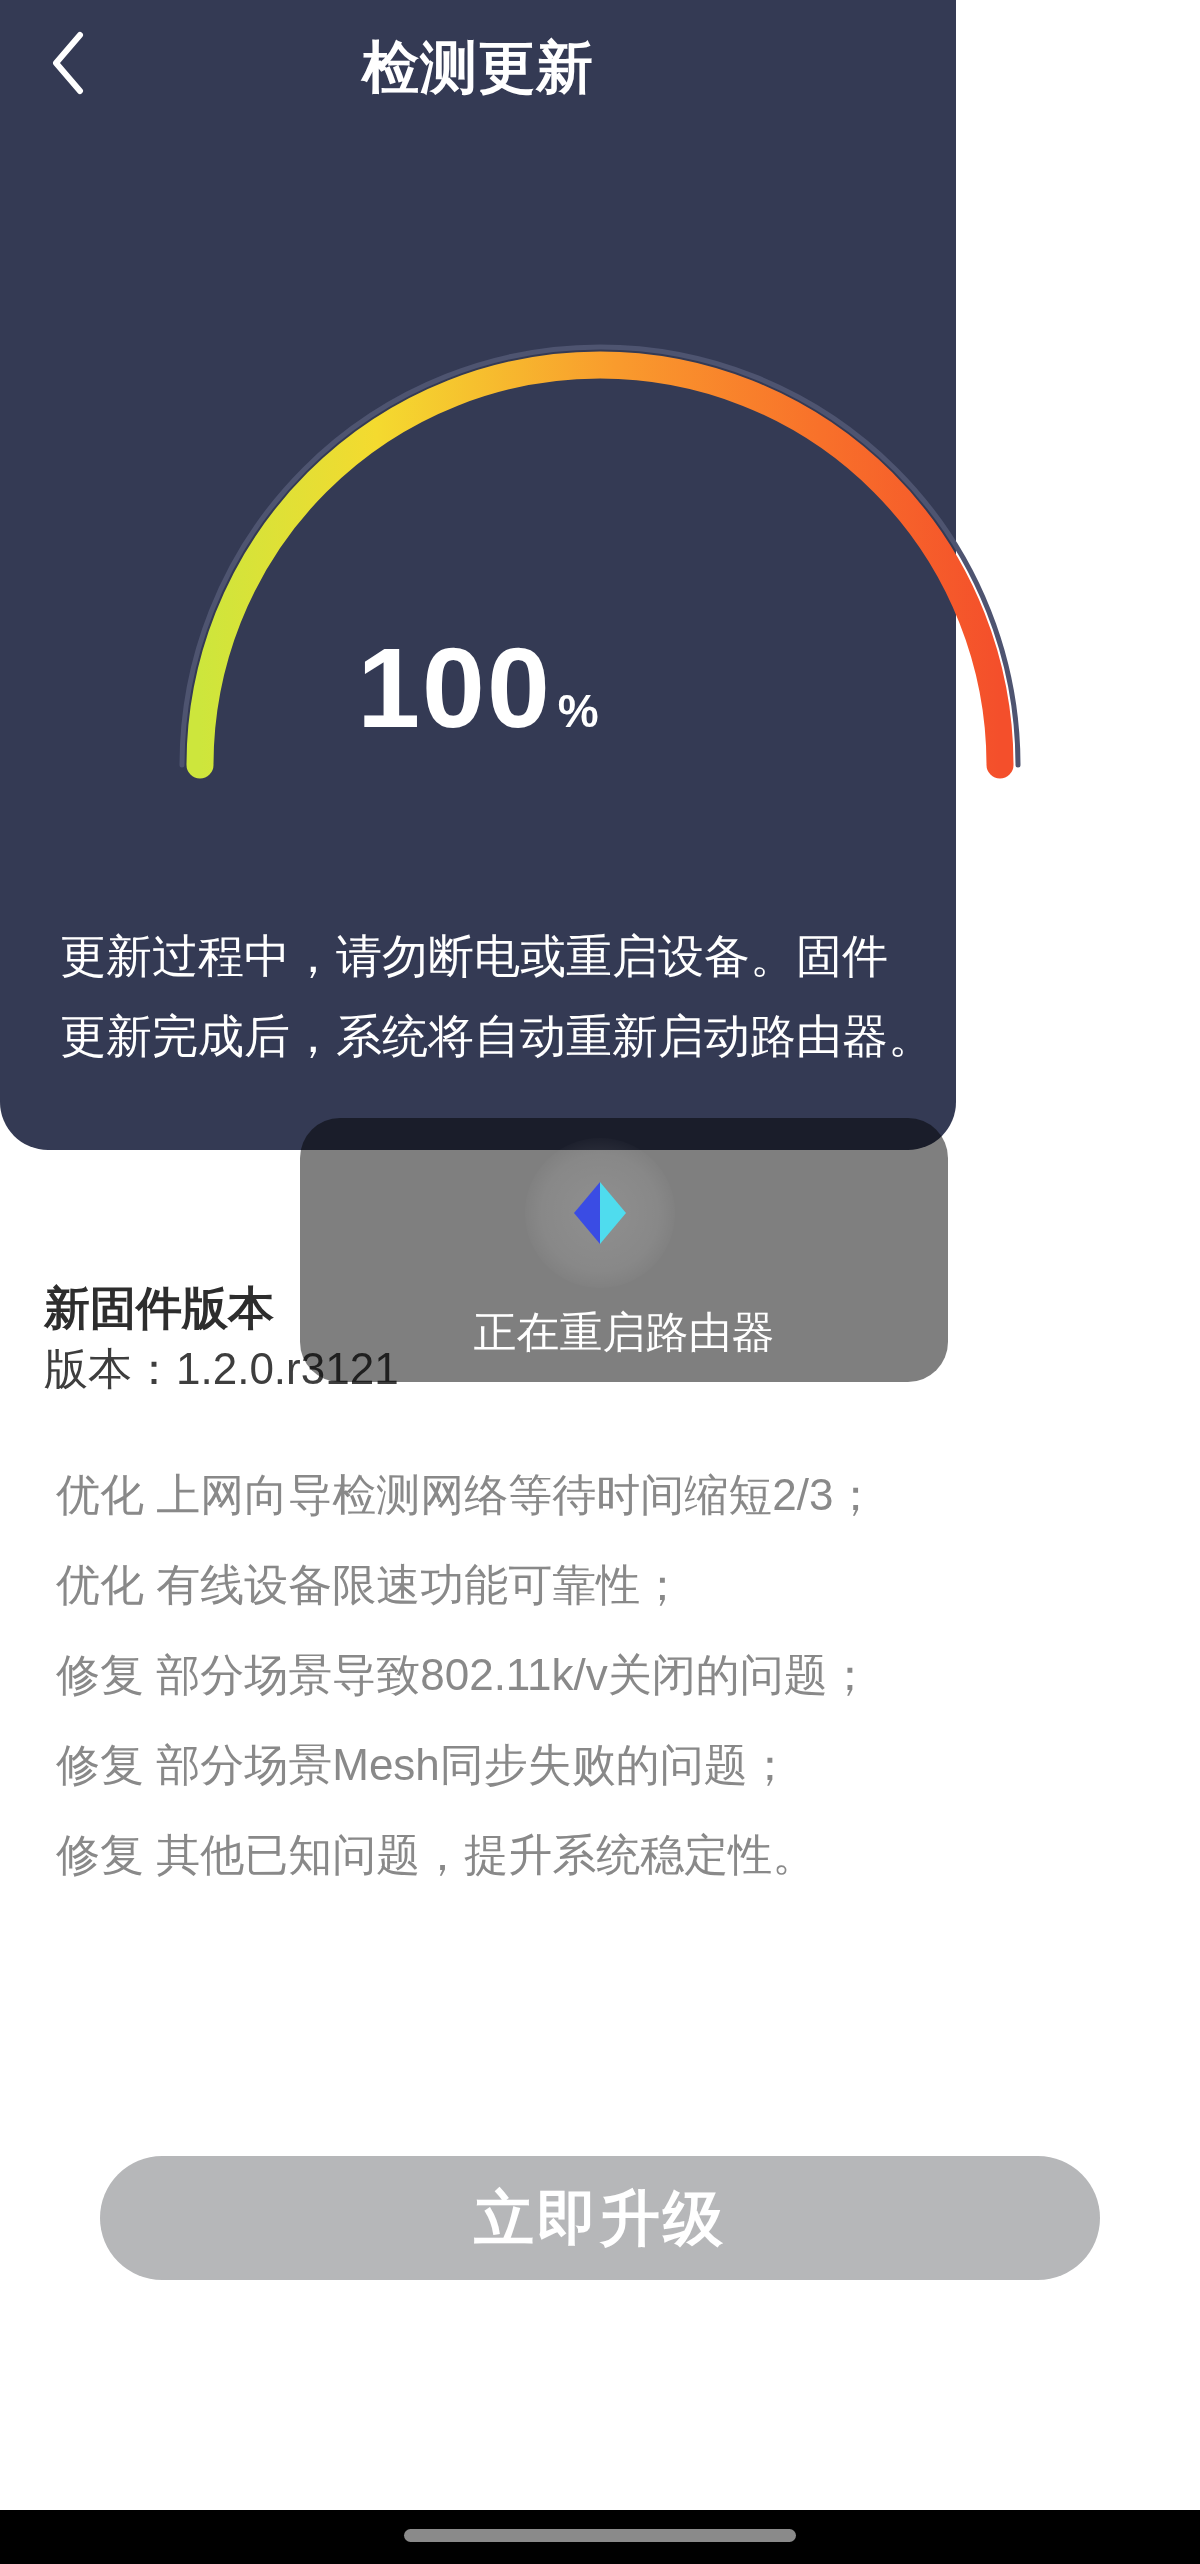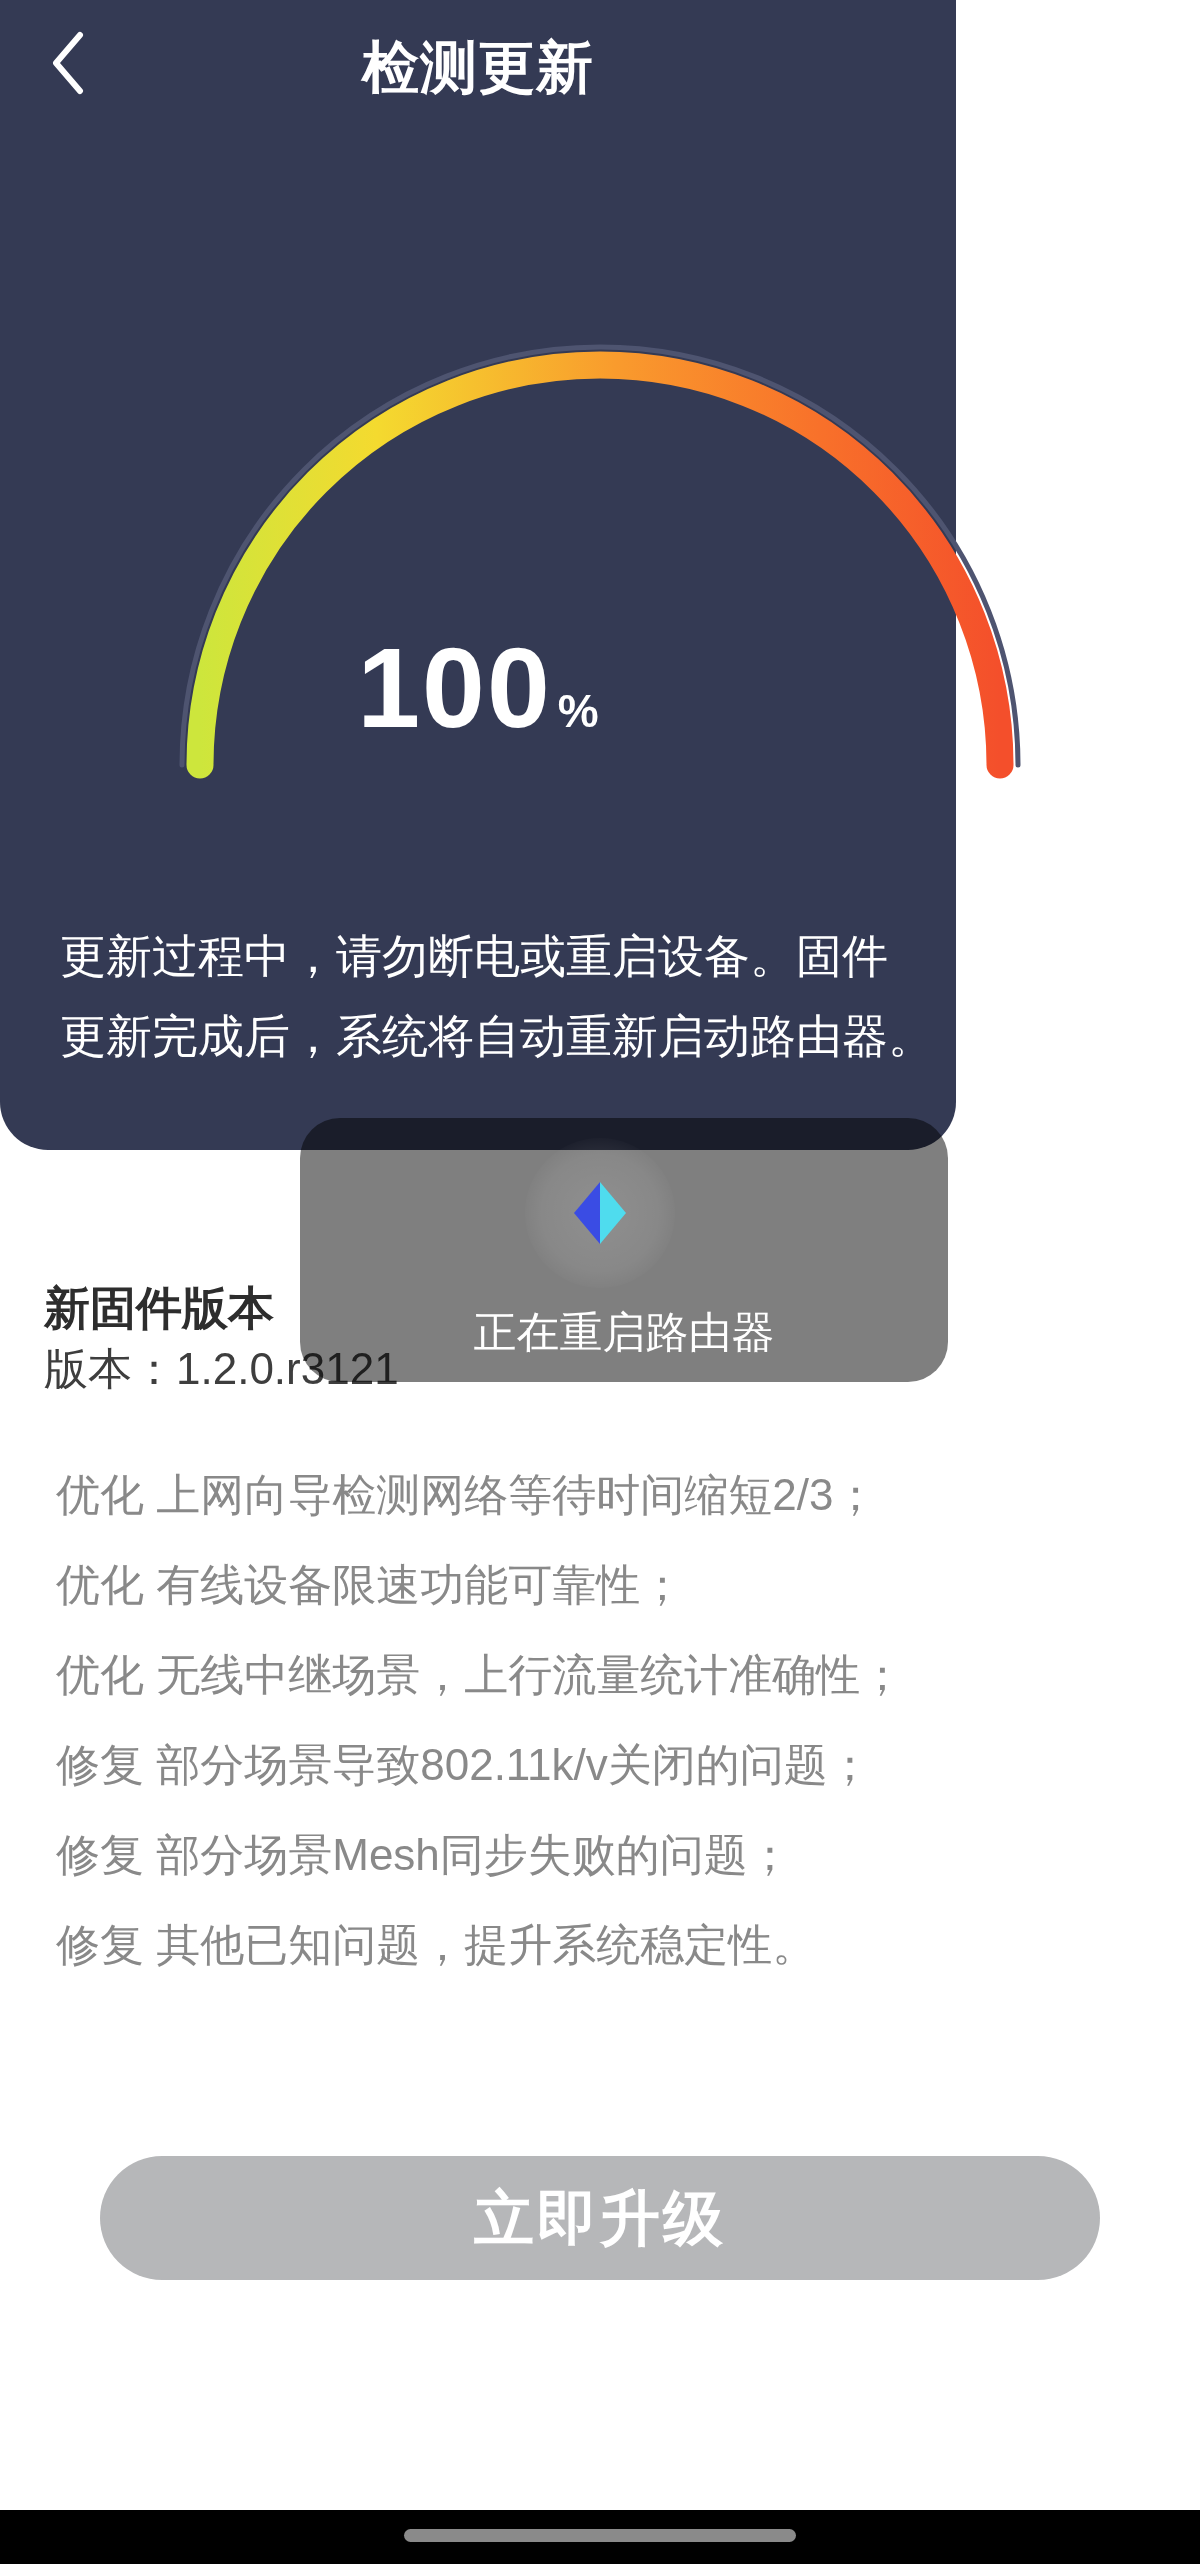--- a/index.html
+++ b/index.html
@@ -132,21 +132,20 @@
   </div>
   <div class="toast-message">正在重启路由器</div>
 </div>
 
 <div class="fw-heading">新固件版本</div>
 <div class="fw-version">版本：1.2.0.r3121</div>
 
 <ul class="notes">
   <li>优化 上网向导检测网络等待时间缩短2/3；</li>
   <li>优化 有线设备限速功能可靠性；</li>
-  <li>优化 无线中继场景，上行流量统计准确性；</li>
   <li>修复 部分场景导致802.11k/v关闭的问题；</li>
   <li>修复 部分场景Mesh同步失败的问题；</li>
   <li>修复 其他已知问题，提升系统稳定性。</li>
 </ul>
 
 <button class="upgrade-btn">立即升级</button>
 
 <div class="nav-zone">
   <div class="home-indicator"></div>
 </div>

